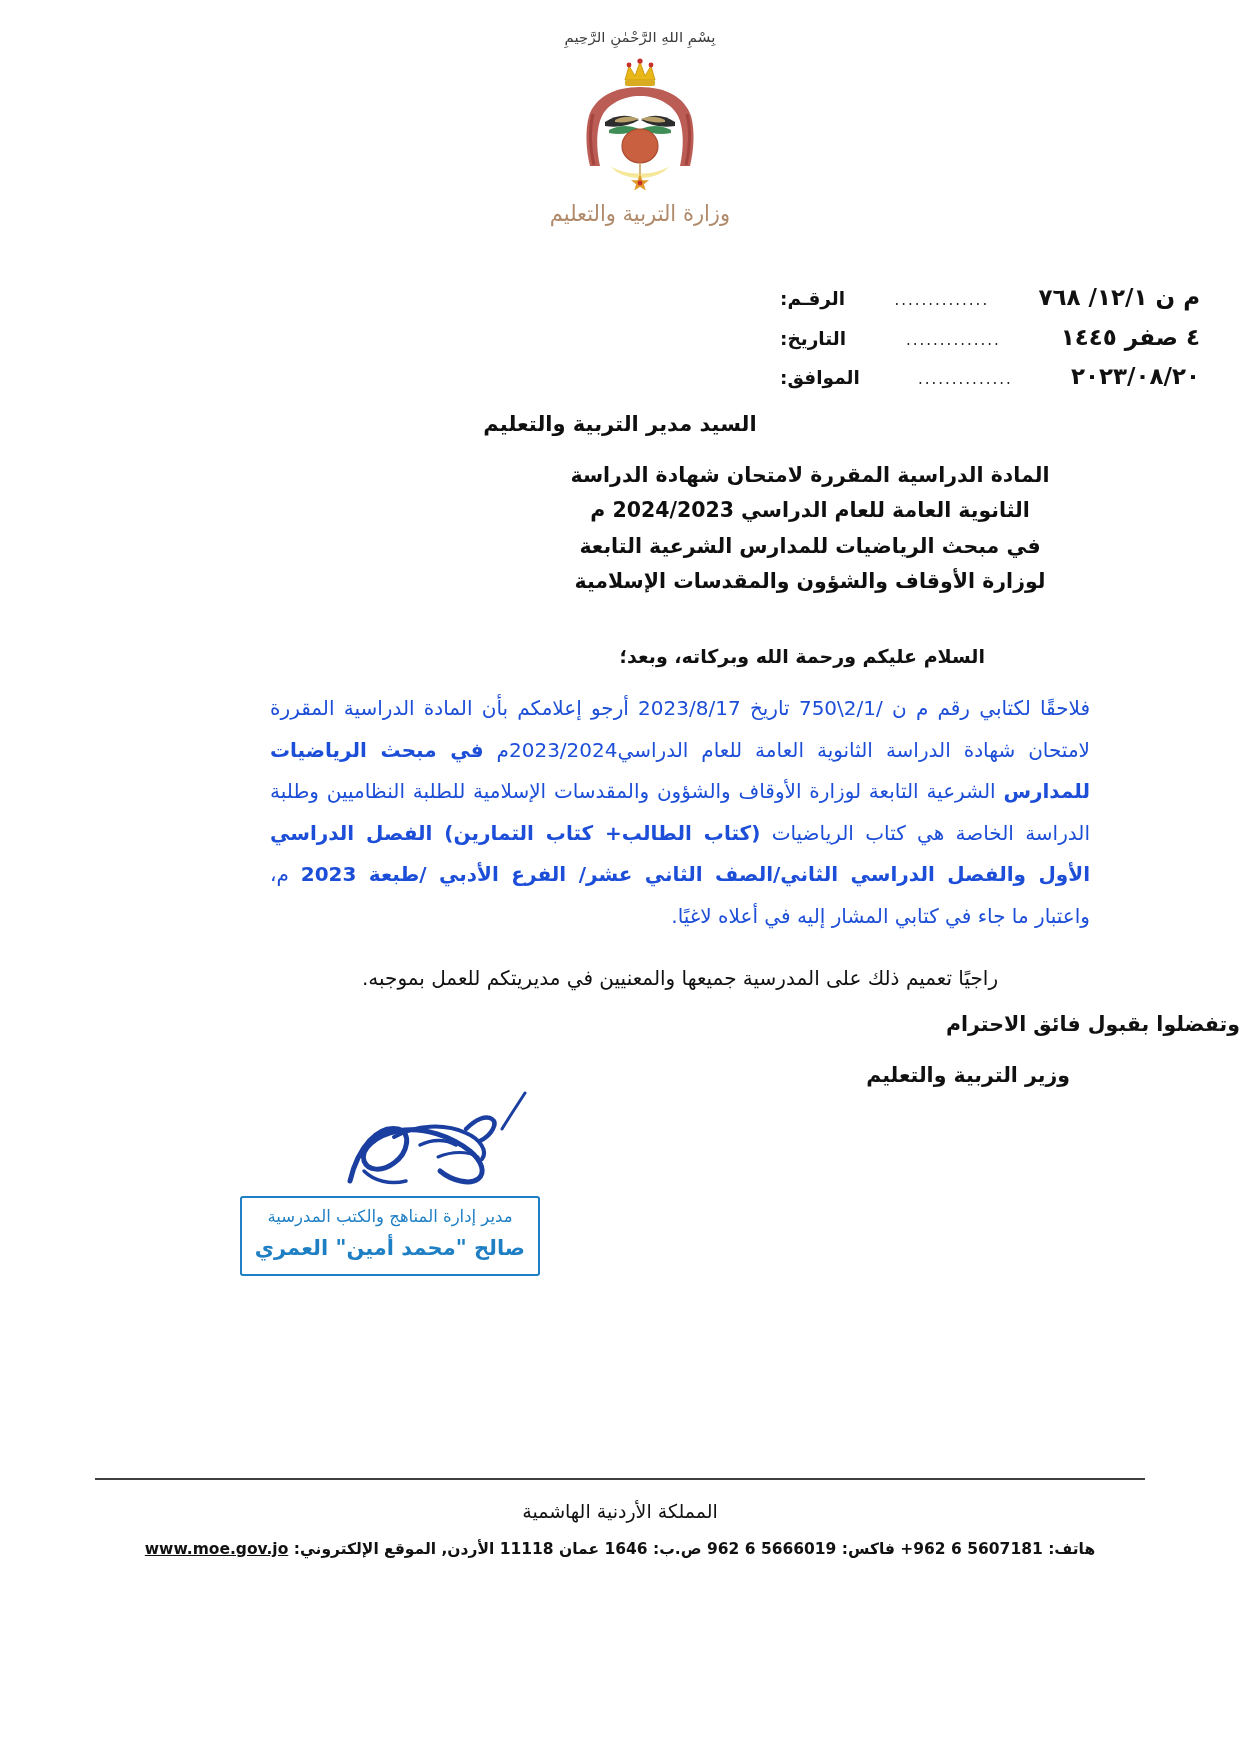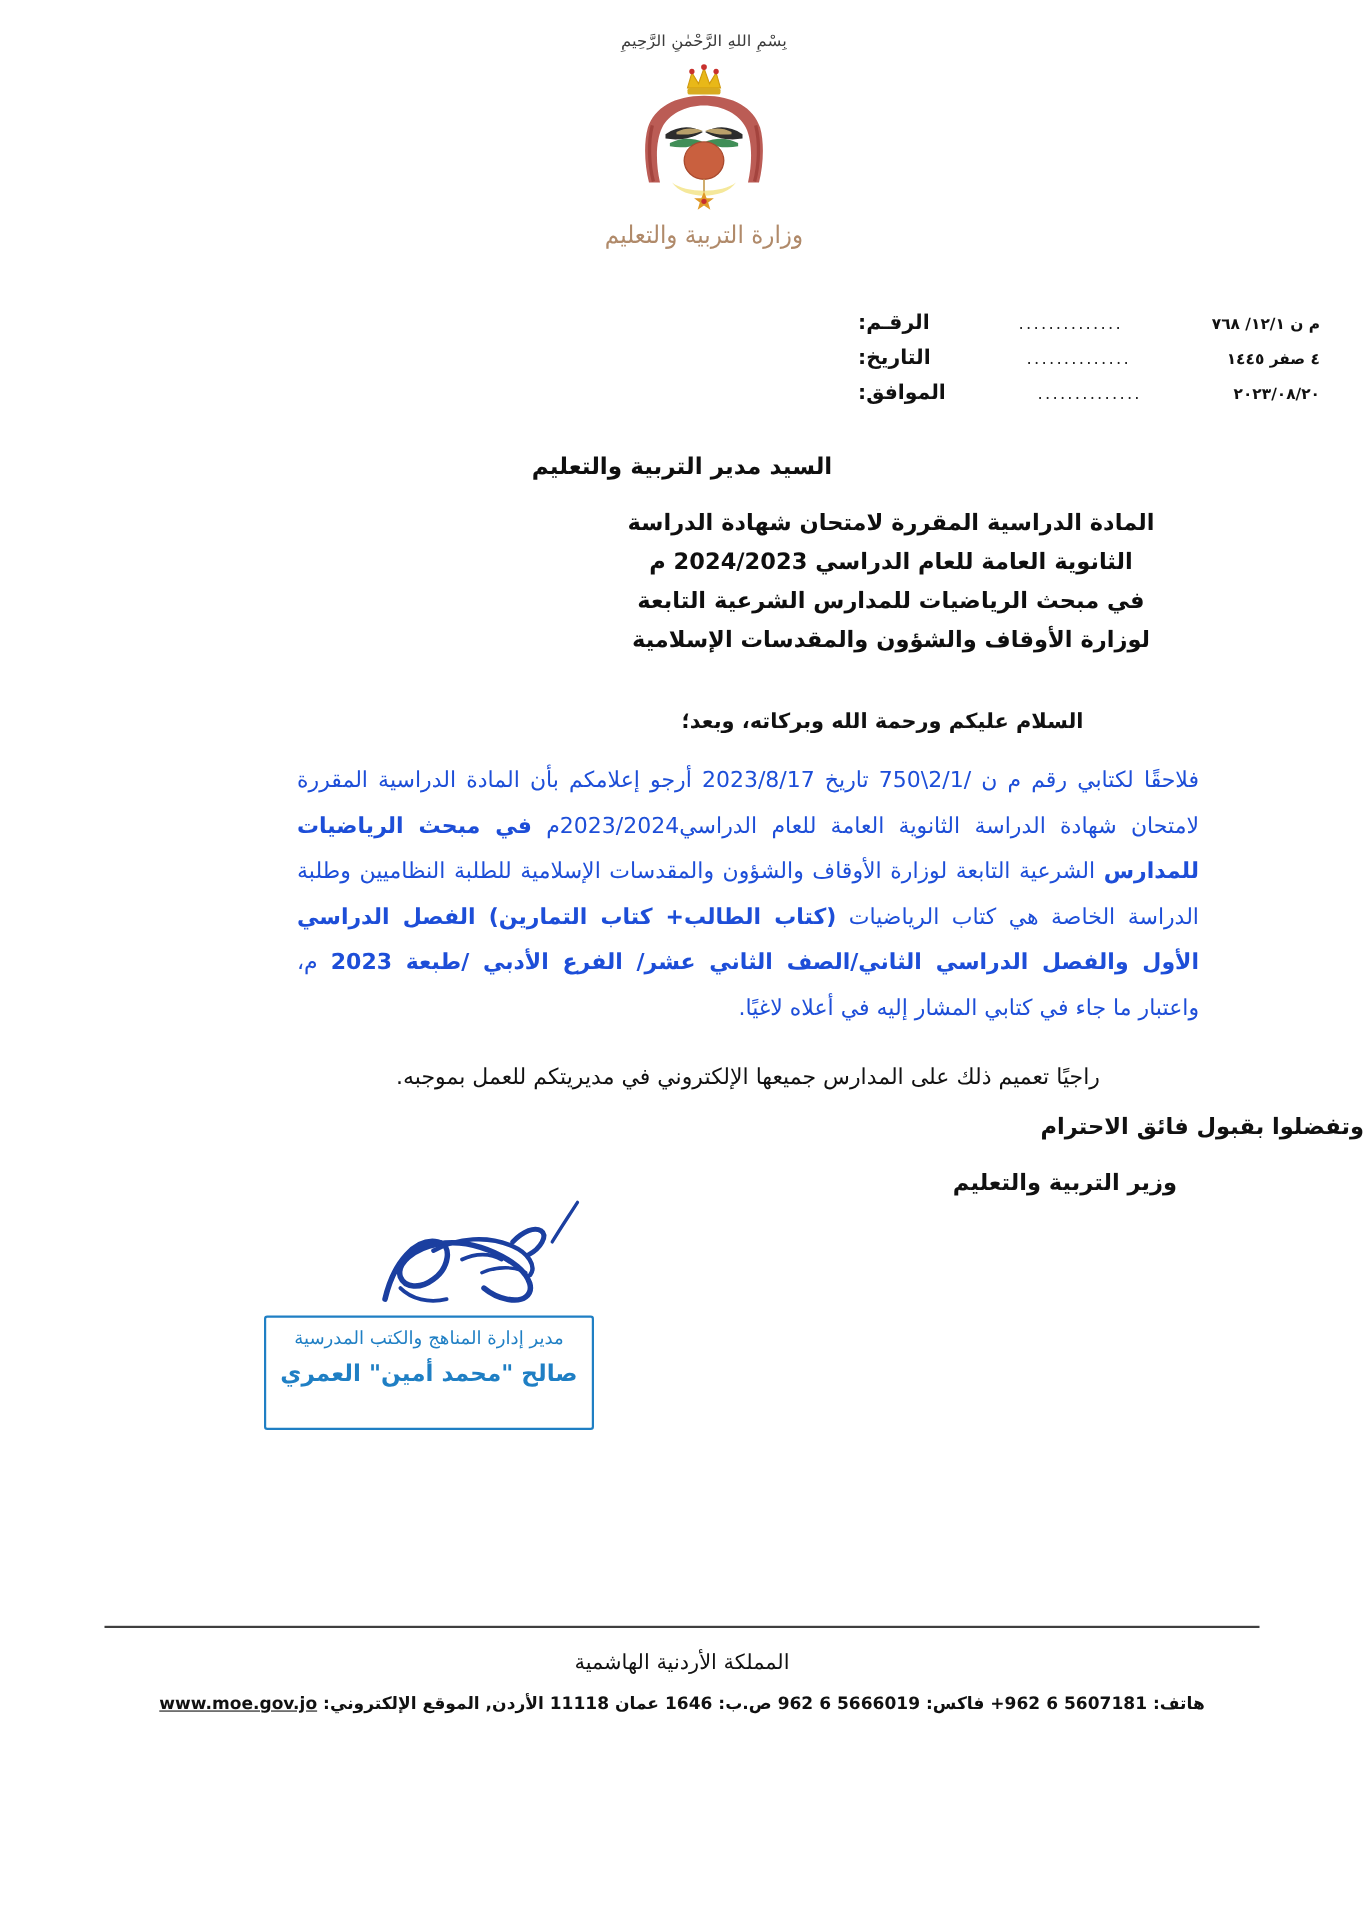--- a/index.html
+++ b/index.html
@@ -83,21 +83,21 @@
     color: #222;
     font-size: 15px;
     padding: 0 3px;
     text-align: center;
     min-width: 28px;
   }
   .refvalue {
     flex: 0 0 auto;
     font-weight: 700;
     letter-spacing: 1px;
-    font-size: 14px;
+    font-size: 23px;
   }
 
   
   .addressee {
     position: absolute;
     top: 412px;
     right: 0;
     left: 0;
     text-align: center;
     font-size: 21px;
@@ -192,21 +192,21 @@
     width: 260px;
     height: 130px;
   }
   .signature svg { width: 260px; height: 130px; display: block; }
 
   .stamp {
     position: absolute;
     top: 1196px;
     right: 700px;
     width: 300px;
-    height: 104px;
+    height: 80px;
     border: 2px solid #1f7fc4;
     border-radius: 3px;
     direction: rtl;
     text-align: center;
     color: #1f7fc4;
     box-sizing: border-box;
     padding-top: 9px;
   }
   .stamp .l1 { font-size: 16.5px; letter-spacing: .3px; }
   .stamp .l2 { font-size: 21px; font-weight: 700; margin-top: 10px; }
@@ -318,21 +318,21 @@
       <div>لوزارة الأوقاف والشؤون والمقدسات الإسلامية</div>
     </div>
   </div>
 
   <div class="salutation">السلام عليكم ورحمة الله وبركاته، وبعد؛</div>
 
   <div class="body-text">
     <p><span>فلاحقًا لكتابي رقم م ن /2/1\750 تاريخ 2023/8/17 أرجو إعلامكم بأن المادة الدراسية المقررة لامتحان شهادة الدراسة الثانوية العامة للعام الدراسي2023/2024م </span><b>في مبحث الرياضيات للمدارس</b><span> الشرعية التابعة لوزارة الأوقاف والشؤون والمقدسات الإسلامية للطلبة النظاميين وطلبة الدراسة الخاصة هي كتاب الرياضيات </span><b>(كتاب الطالب+ كتاب التمارين) الفصل الدراسي الأول والفصل الدراسي الثاني/الصف الثاني عشر/ الفرع الأدبي /طبعة 2023</b><span> م، واعتبار ما جاء في كتابي المشار إليه في أعلاه لاغيًا.</span></p>
   </div>
 
-  <div class="closing-request">راجيًا تعميم ذلك على المدارس جميعها الإلكتروني في مديريتكم للعمل بموجبه.</div>
+  <div class="closing-request">راجيًا تعميم ذلك على المدرسية جميعها والمعنيين في مديريتكم للعمل بموجبه.</div>
   <div class="closing-regards">وتفضلوا بقبول فائق الاحترام</div>
 
   <div class="sig-title">وزير التربية والتعليم</div>
 
   <div class="signature">
     <svg viewBox="0 0 260 130" xmlns="http://www.w3.org/2000/svg">
       <g fill="none" stroke="#1b3fa0" stroke-linecap="round" stroke-linejoin="round">
         <path d="M205 8 C196 22 188 34 182 44" stroke-width="3"></path>
         <path d="M30 96 C38 62 58 40 78 44 C92 47 88 68 74 78 C62 87 48 86 44 76
                  C40 64 56 50 78 46 C104 41 132 52 150 66 C162 76 166 88 158 94

